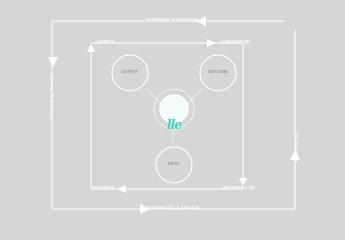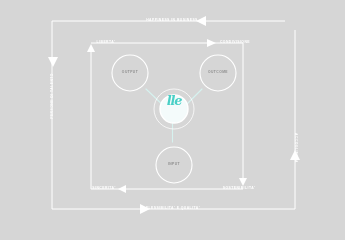--- a/index.html
+++ b/index.html
@@ -138,15 +138,15 @@
 
   <div class="lbl ctr" style="left:106px;top:43px;">LIBERTA'</div>
   <div class="lbl ctr" style="left:235px;top:43px;">CONDIVISIONE</div>
   <div class="lbl ctr" style="left:104px;top:189px;">SINCERITA'</div>
   <div class="lbl ctr" style="left:239px;top:189px;">SOSTENIBILITA'</div>
 
   <div class="node-lbl ctr" style="left:130px;top:73px;">OUTPUT</div>
   <div class="node-lbl ctr" style="left:218px;top:73px;">OUTCOME</div>
   <div class="node-lbl ctr" style="left:174px;top:165px;">INPUT</div>
 
-  <div class="logo-mark" style="left:174px;top:100px;">lle</div>
+  <div class="logo-mark" style="left:174px;top:124px;">lle</div>
 
 </div>
 
 </body></html>

